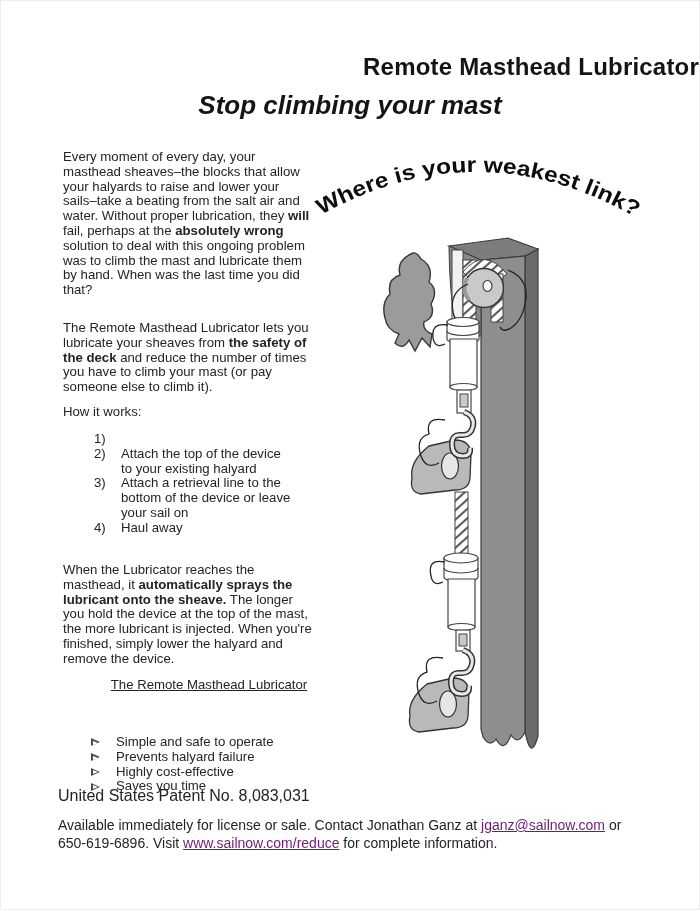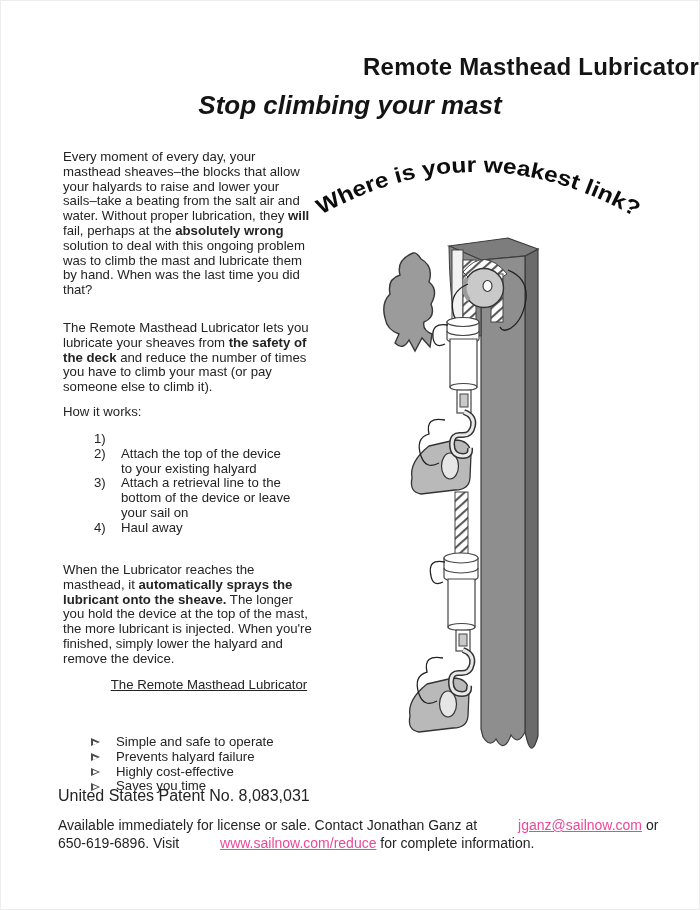--- a/index.html
+++ b/index.html
@@ -12,21 +12,21 @@
     position:absolute;top:52px;left:0;width:100%;text-align:right;
     font-size:24px;font-weight:bold;color:#141414;letter-spacing:.2px;
   }
   .subtitle{
     position:absolute;top:89px;left:0;width:100%;text-align:center;
     font-size:26px;font-weight:bold;font-style:italic;color:#141414;
   }
   .block{position:absolute;left:62px;width:292px;font-size:13.2px;line-height:14.8px;color:#242424;}
   .tline{white-space:nowrap;}
   .b{font-weight:bold;}
-  .lnk{color:#ec4899;text-decoration:underline;cursor:pointer;margin-left:37px;}
+  .lnk{color:#701a75;text-decoration:underline;cursor:pointer;}
   .b-para1{top:149px;} .b-para2{top:320px;} .b-how{top:404px;}
   .b-list{top:431px;} .b-para3{top:562px;}
   .b-feath{top:677px;text-decoration:underline;text-align:center;}
   .b-bullets{top:690px;margin-top:44px;}
   .numrow{display:flex;padding-left:31px;}
   .num{width:27px;flex:none;}
   .bulrow{display:flex;padding-left:25px;align-items:flex-start;}
   .glyph{width:28px;flex:none;position:relative;height:14.8px;}
   .glyph::before{content:"";position:absolute;left:3px;top:3.2px;width:0;height:0;
     border-left:9px solid #4c4c4c;border-top:4.6px solid transparent;border-bottom:4.6px solid transparent;}

